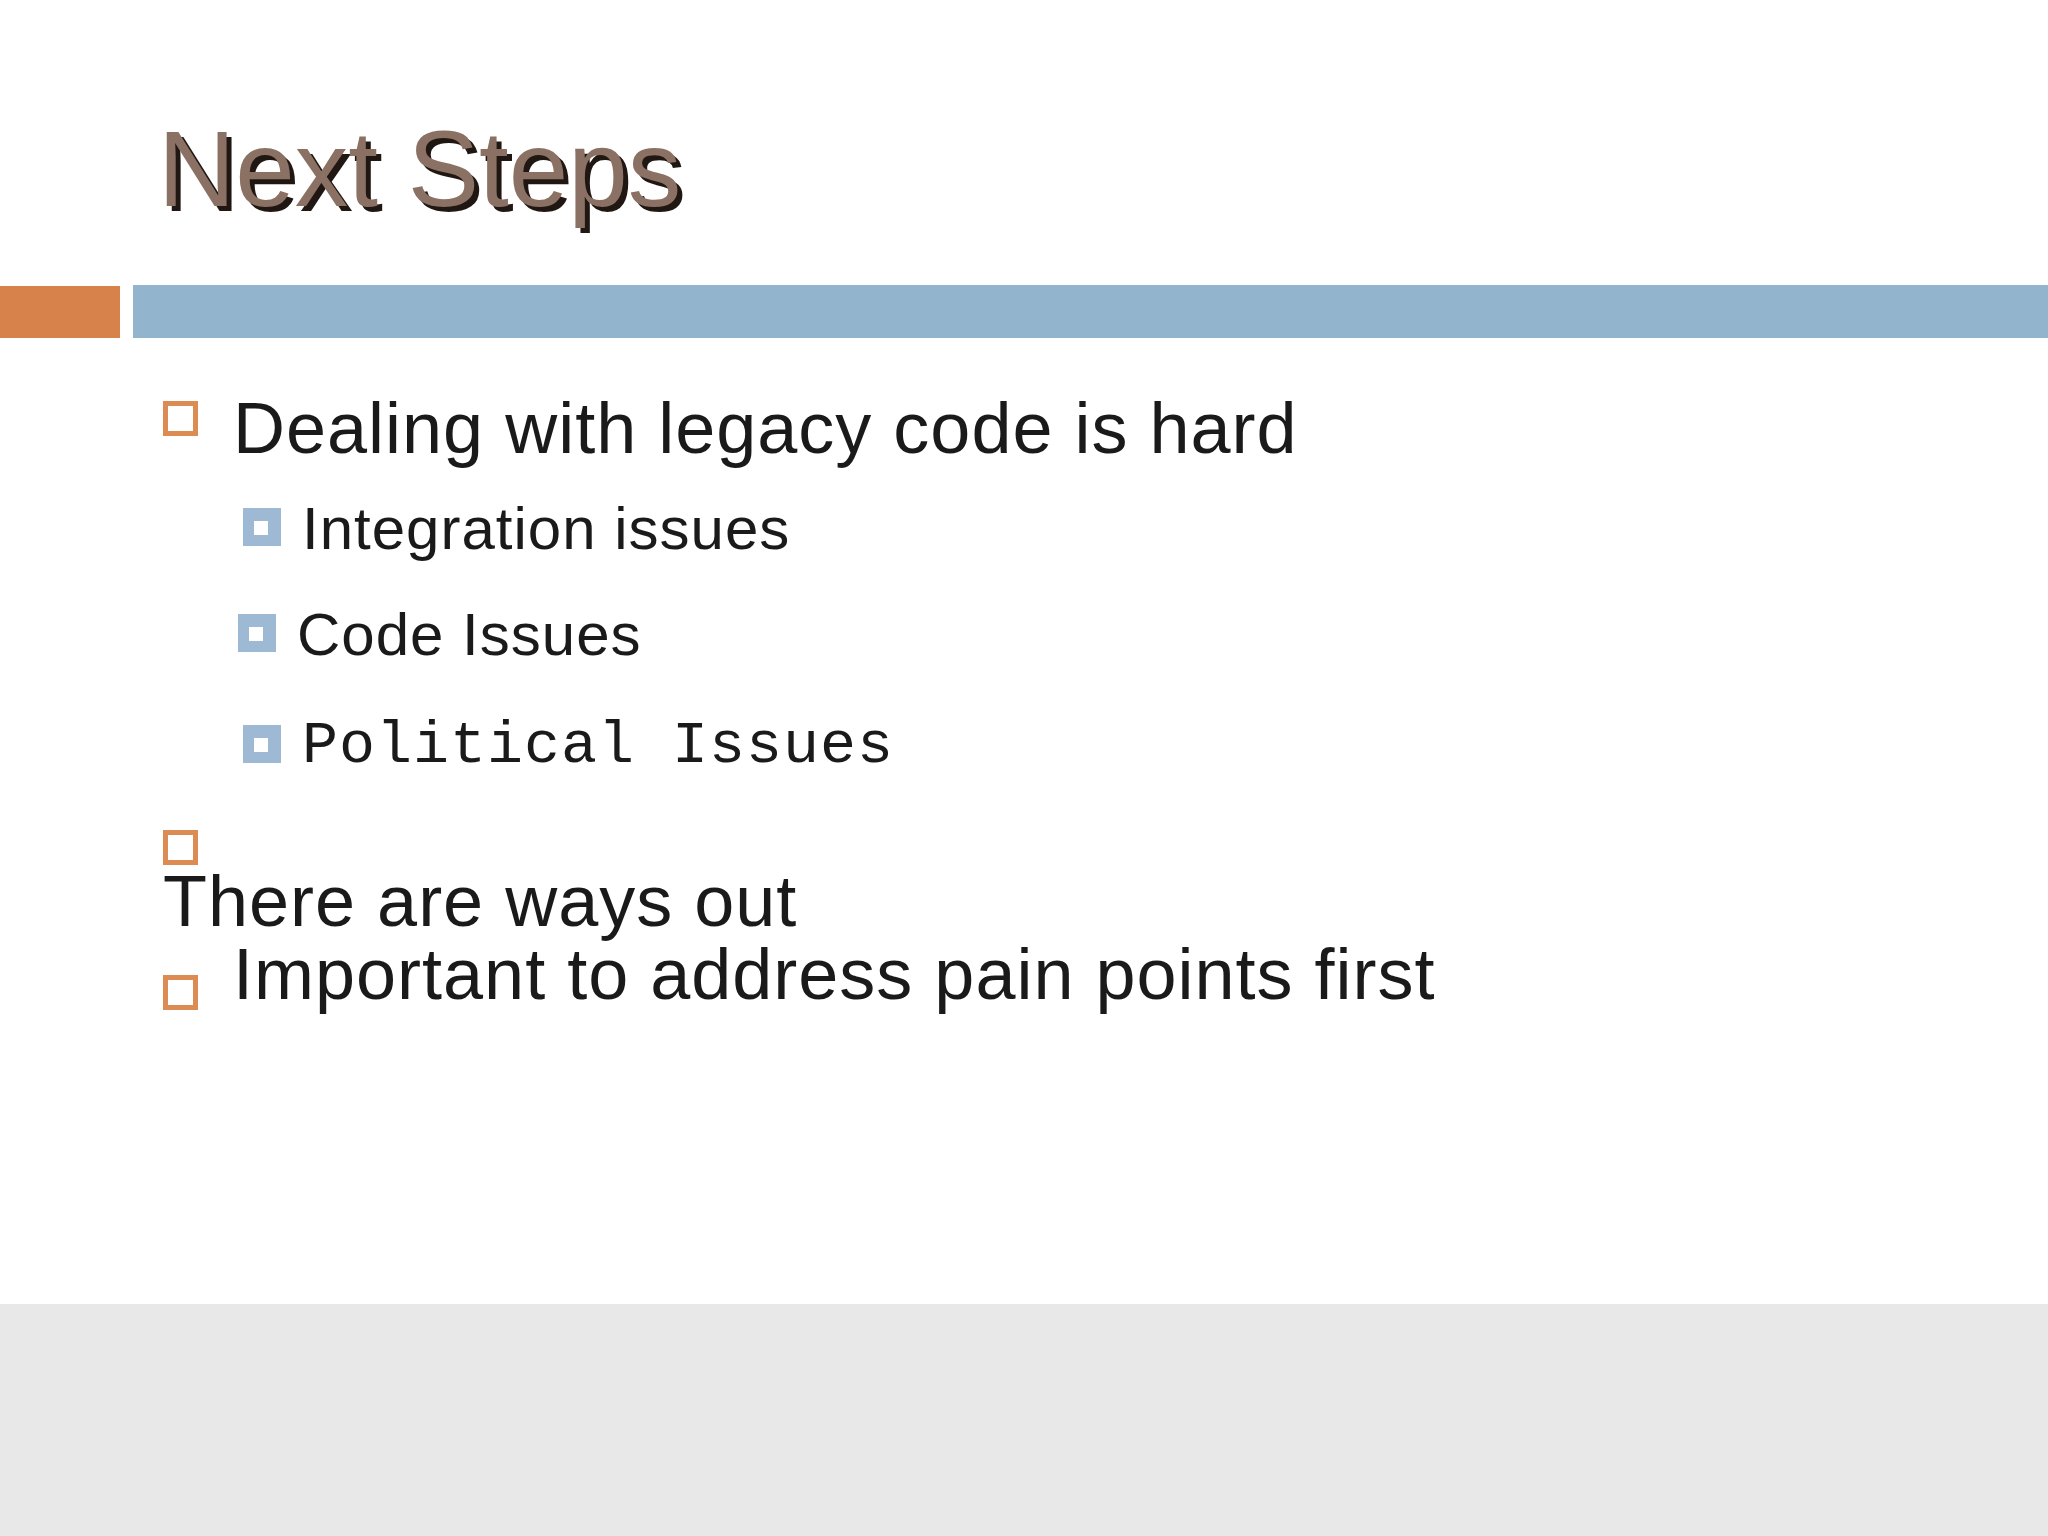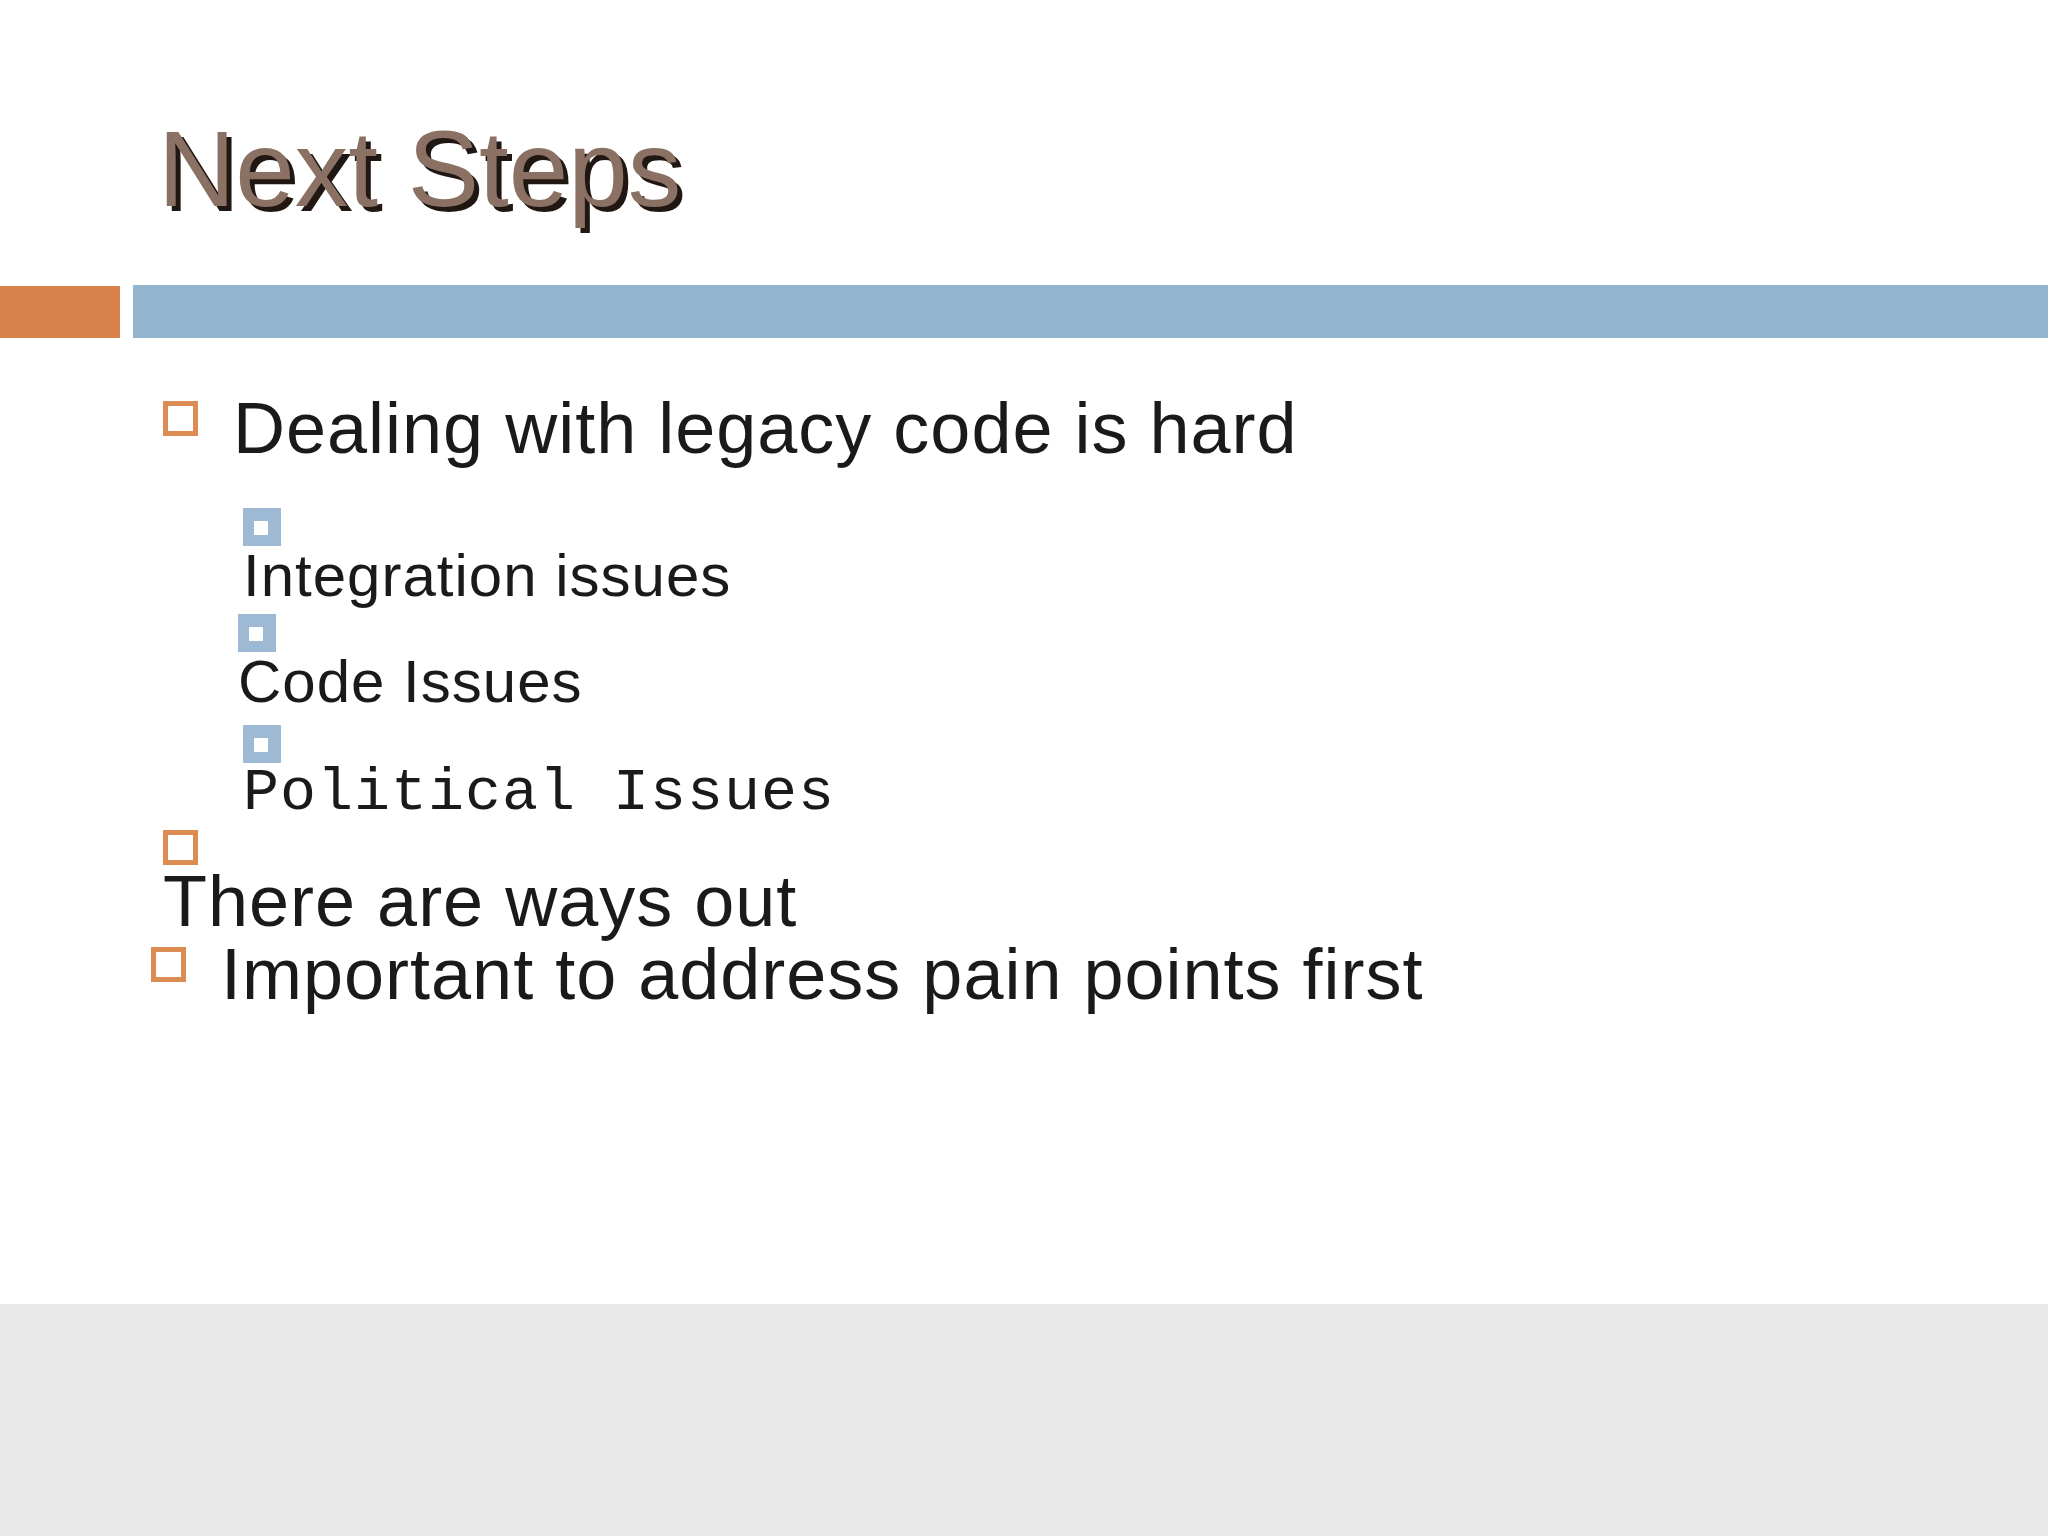--- a/index.html
+++ b/index.html
@@ -44,21 +44,21 @@
     background:var(--accent-blue);
   }
   .row{
     position:absolute;
     display:flex;
     align-items:flex-start;
     color:var(--body-text);
     white-space:nowrap;
   }
   .row.l1{font-size:72px;line-height:1;letter-spacing:1px;}
-  .row.l2{font-size:60px;line-height:1;letter-spacing:1px;flex-direction:column;}
+  .row.l2{font-size:60px;line-height:1;letter-spacing:1px;}
   .b1{
     flex:0 0 auto;
     width:25px;height:25px;
     border:5px solid var(--bullet-orange);
     background:var(--background);
     margin-top:9px;
     margin-right:35px;
   }
   .b2{
     flex:0 0 auto;
@@ -71,21 +71,21 @@
   .b2-inner{
     width:14px;height:14px;
     background:var(--background);
     margin:2px 2px 0 0;
   }
   .row1{left:163px;top:392px;}
   .row2{left:243px;top:499px;}
   .row3{left:238px;top:605px;}
   .row4{left:243px;top:716px;font-family:Liberation Mono, monospace;}
   .row5{left:163px;top:821px;flex-direction:column;}
-  .row6{left:151px;top:938px;}
+  .row6{left:163px;top:938px;align-items:flex-end;}
 </style>
 </head>
 <body>
 
 <div class="slide">
 
   <div class="slide-title">Next Steps</div>
 
   <div class="band-orange"></div>
   <div class="band-blue"></div>

